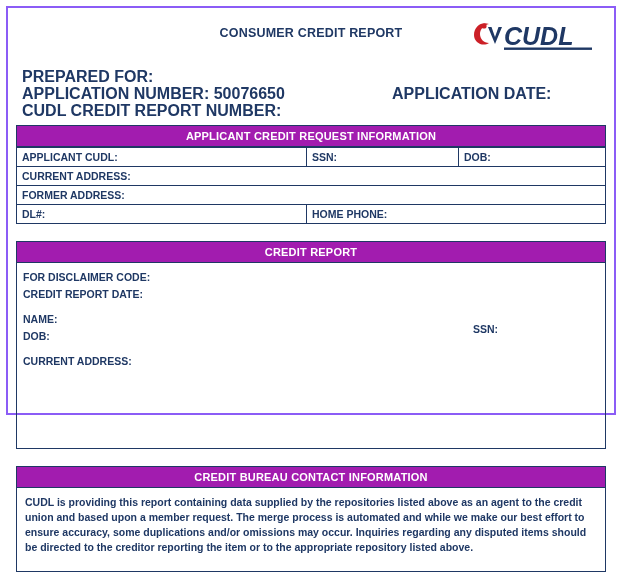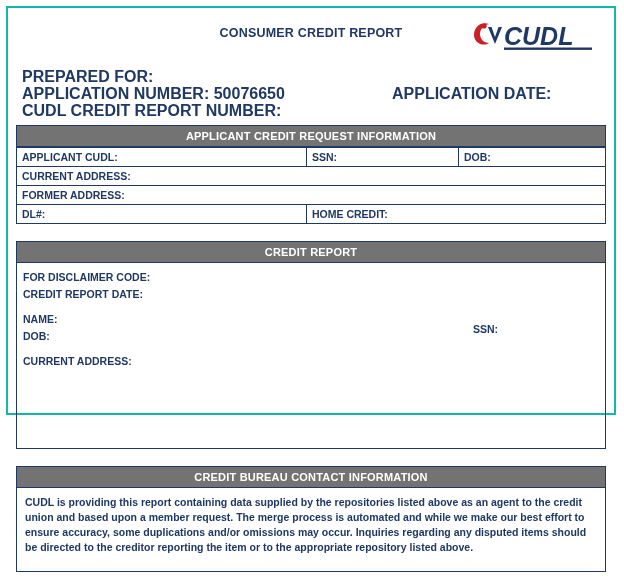--- a/index.html
+++ b/index.html
@@ -17,21 +17,21 @@
     background: #ffffff;
     box-sizing: border-box;
     overflow: hidden;
   }
   .outer-frame {
     position: absolute;
     left: 6px;
     top: 6px;
     width: 610px;
     height: 409px;
-    border: 2px solid #14b8a6;
+    border: 2px solid #8b5cf6;
     box-sizing: border-box;
     background: #ffffff;
   }
   .inner {
     position: absolute;
     left: 8px;
     top: 6px;
     right: 8px;
     bottom: 4px;
   }
@@ -77,21 +77,21 @@
     color: #1f3864;
   }
   .appdate {
     position: absolute;
     left: 370px;
     top: 0;
   }
 
   
   .bar {
-    background: #737373;
+    background: #a21caf;
     color: #ffffff;
     font-size: 11px;
     font-weight: bold;
     text-align: center;
     padding: 4px 0 4px 0;
     letter-spacing: 0.2px;
     border: 1px solid #1f3864;
     box-sizing: border-box;
   }
 
@@ -224,21 +224,21 @@
             <span>FORMER ADDRESS:</span>
             <span></span>
           </td>
         </tr>
         <tr>
           <td style="width:290px">
             <span>DL#:</span>
             <span></span>
           </td>
           <td colspan="2">
-            <span>HOME CREDIT:</span>
+            <span>HOME PHONE:</span>
             <span></span>
           </td>
         </tr>
       </tbody>
         </table>
 
       <div class="bar mt8">CREDIT REPORT</div>
       <div class="cr-body">
         <div class="line">
           <span>FOR DISCLAIMER CODE:</span>

